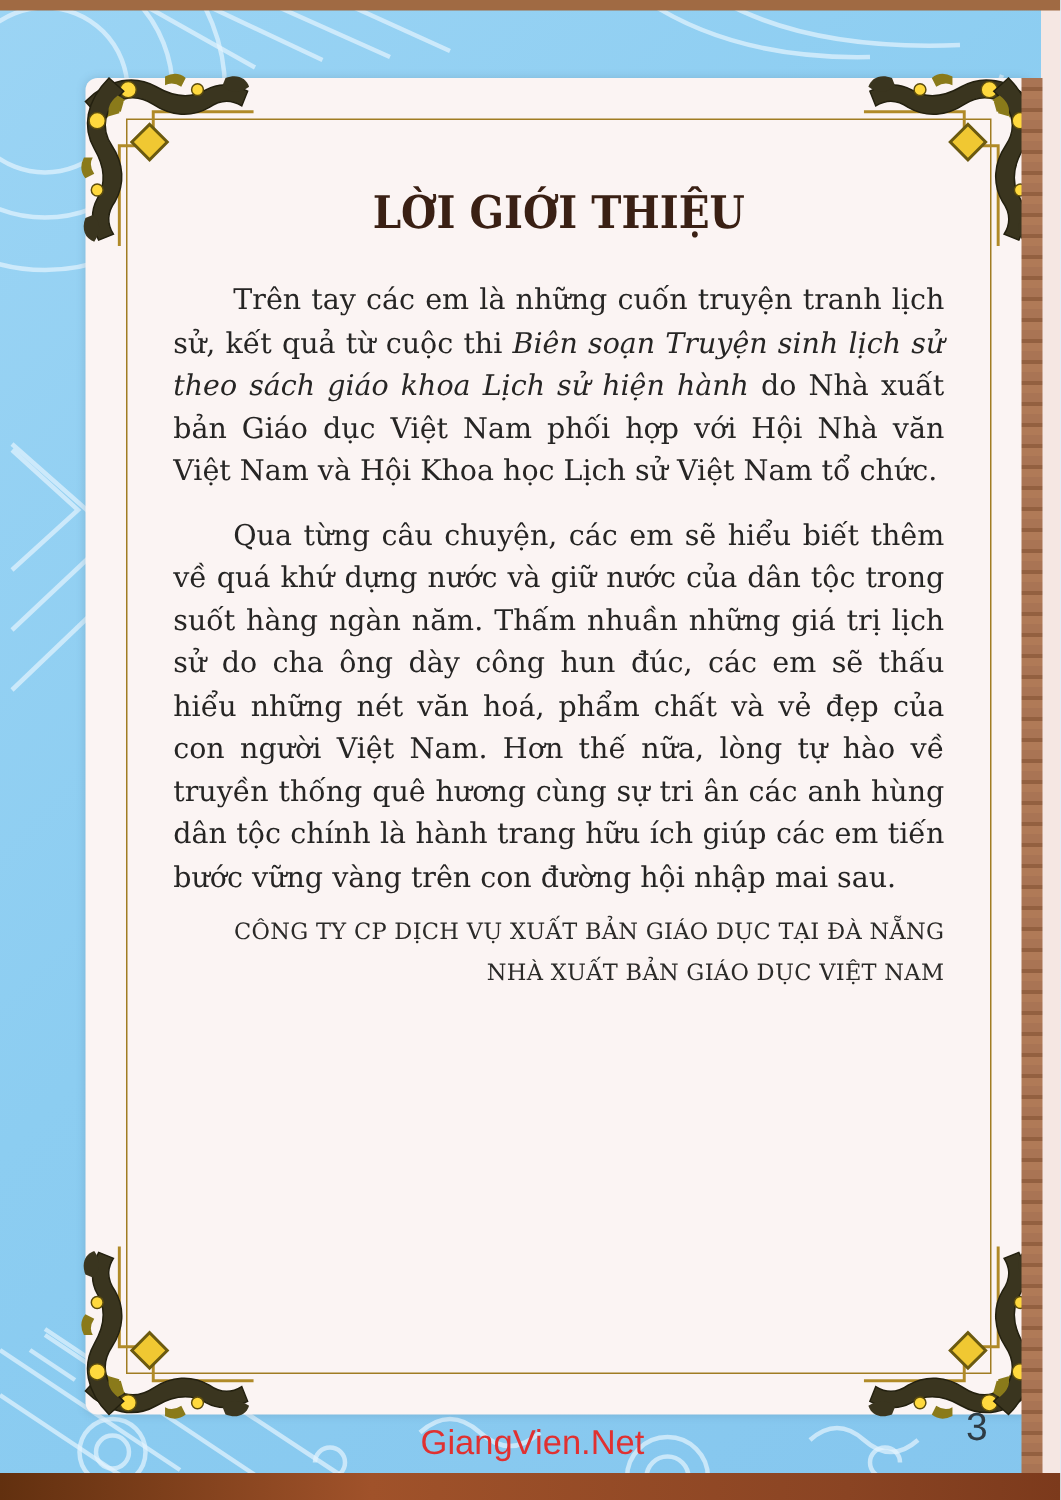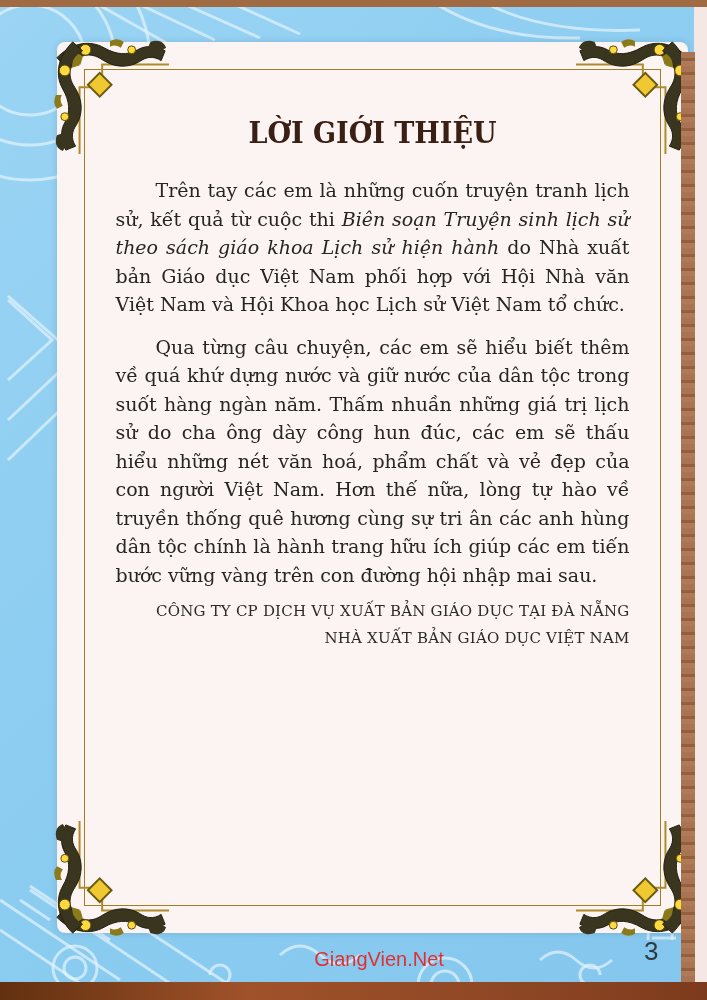--- a/index.html
+++ b/index.html
@@ -15,41 +15,41 @@
   
   .top-strip{position:absolute;left:0;top:0;width:707px;height:7px;background:var(--top_strip);z-index:6;}
   .bottom-strip{position:absolute;left:0;top:982px;width:707px;height:18px;
       background:linear-gradient(90deg,#62300f,#a0522a 35%,#8a4423 80%,#7c3a1c);z-index:6;}
   .pages-edge{position:absolute;left:681px;top:52px;width:14px;height:932px;z-index:5;
       background:repeating-linear-gradient(180deg,#a97454 0 6px,#936040 6px 9px,#b07a57 9px 14px);}
   .paper-sliver{position:absolute;left:694px;top:5px;width:13px;height:995px;background:#f5e7e3;z-index:5;}
   
   .pattern{position:absolute;left:0;top:0;z-index:1;}
   
-  .sheet{position:absolute;left:57px;top:42px;width:631px;height:891px;background:var(--sheet);
+  .sheet{position:absolute;left:57px;top:52px;width:631px;height:891px;background:var(--sheet);
          border-radius:8px;z-index:3;box-shadow:0 0 6px rgba(70,110,140,.25);}
   .gold-border{position:absolute;left:27px;top:27px;right:27px;bottom:27px;
          border:1.8px solid var(--border_gold);}
   .orn{position:absolute;width:118px;height:118px;}
   .orn.tl{left:-4px;top:-4px;}
   .orn.tr{right:-4px;top:-4px;transform:scaleX(-1);}
   .orn.bl{left:-4px;bottom:-4px;transform:scaleY(-1);}
   .orn.br{right:-4px;bottom:-4px;transform:scale(-1,-1);}
   
   .title{margin:0;padding-top:72px;text-align:center;font-size:30px;font-weight:bold;
          color:var(--title);letter-spacing:0px;transform:scaleX(.9);line-height:38px;}
   .body-text{width:514px;margin:24px auto 0;font-size:19px;line-height:28.5px;
          text-align:justify;color:var(--body_text);}
   .body-text p{margin:0 0 9px;text-indent:40px;}
   .body-text p:first-child{margin-bottom:14px;}
   .body-text .it{font-style:italic;}
   .signature{width:514px;margin:6px auto 0;text-align:right;color:#2b2a28;}
   .sig-line{font-size:15px;line-height:27px;white-space:nowrap;letter-spacing:.2px;}
   .watermark{position:absolute;left:355px;top:948px;transform:translateX(-50%);z-index:7;
-         font-family:"Liberation Sans",sans-serif;font-size:20px;color:var(--watermark_red);margin-left:24px;}
+         font-family:"Liberation Sans",sans-serif;font-size:23px;color:var(--watermark_red);}
   .page-number{position:absolute;left:644px;top:936px;z-index:7;
          font-family:"Liberation Sans",sans-serif;font-size:26px;color:var(--page_number);}
 </style>
 </head>
 <body>
 
 <div class="scene">
 
   <svg class="pattern" width="707" height="1000" viewBox="0 0 707 1000">
     <g fill="none" stroke="#e4f4fe" stroke-opacity="0.7" stroke-width="3">

